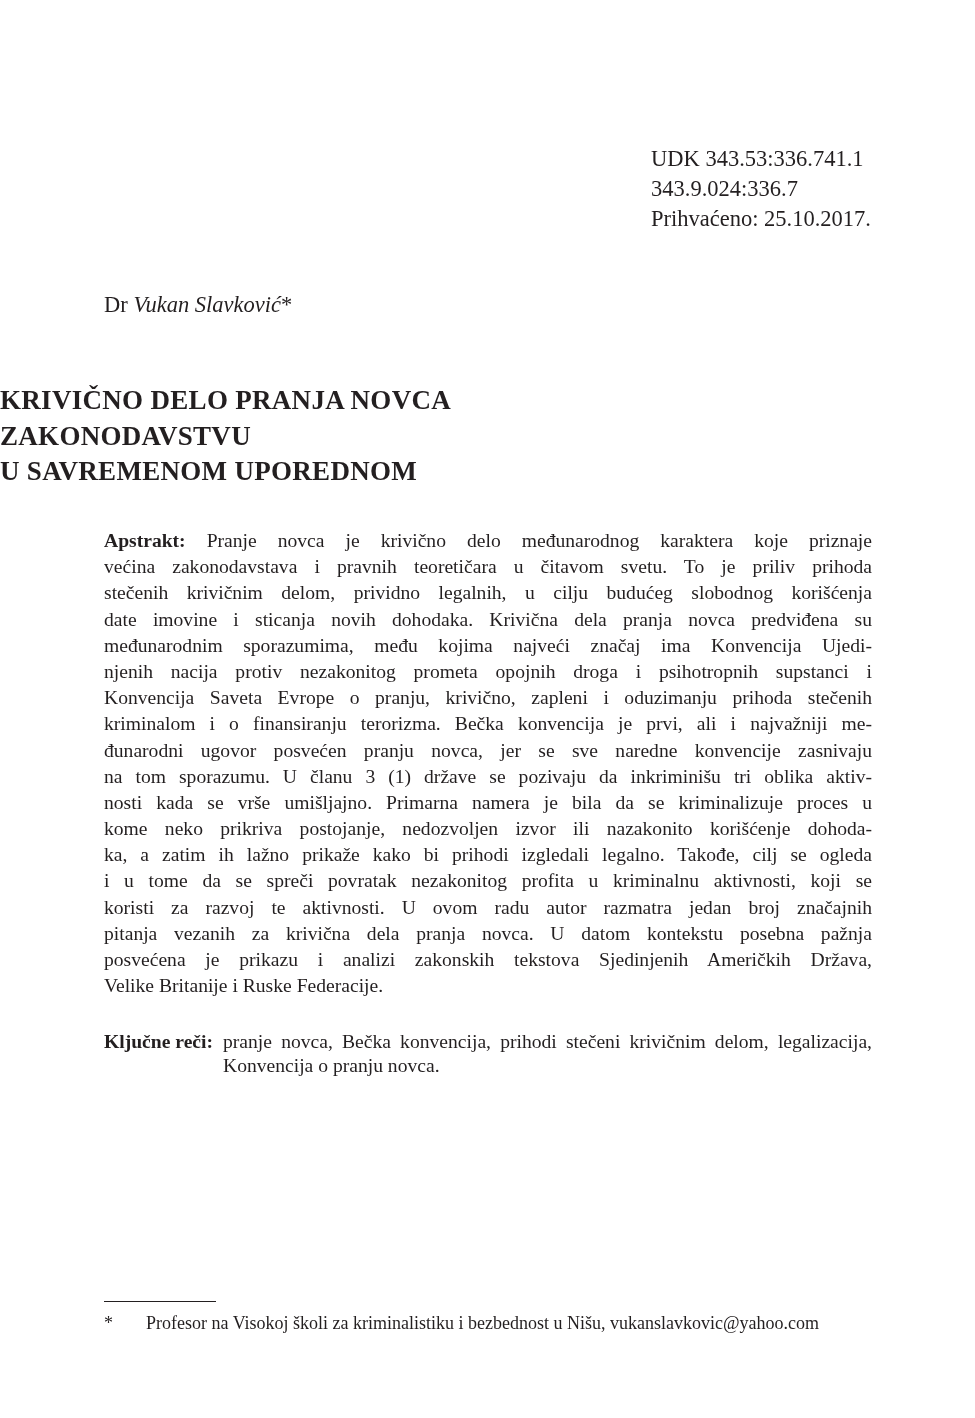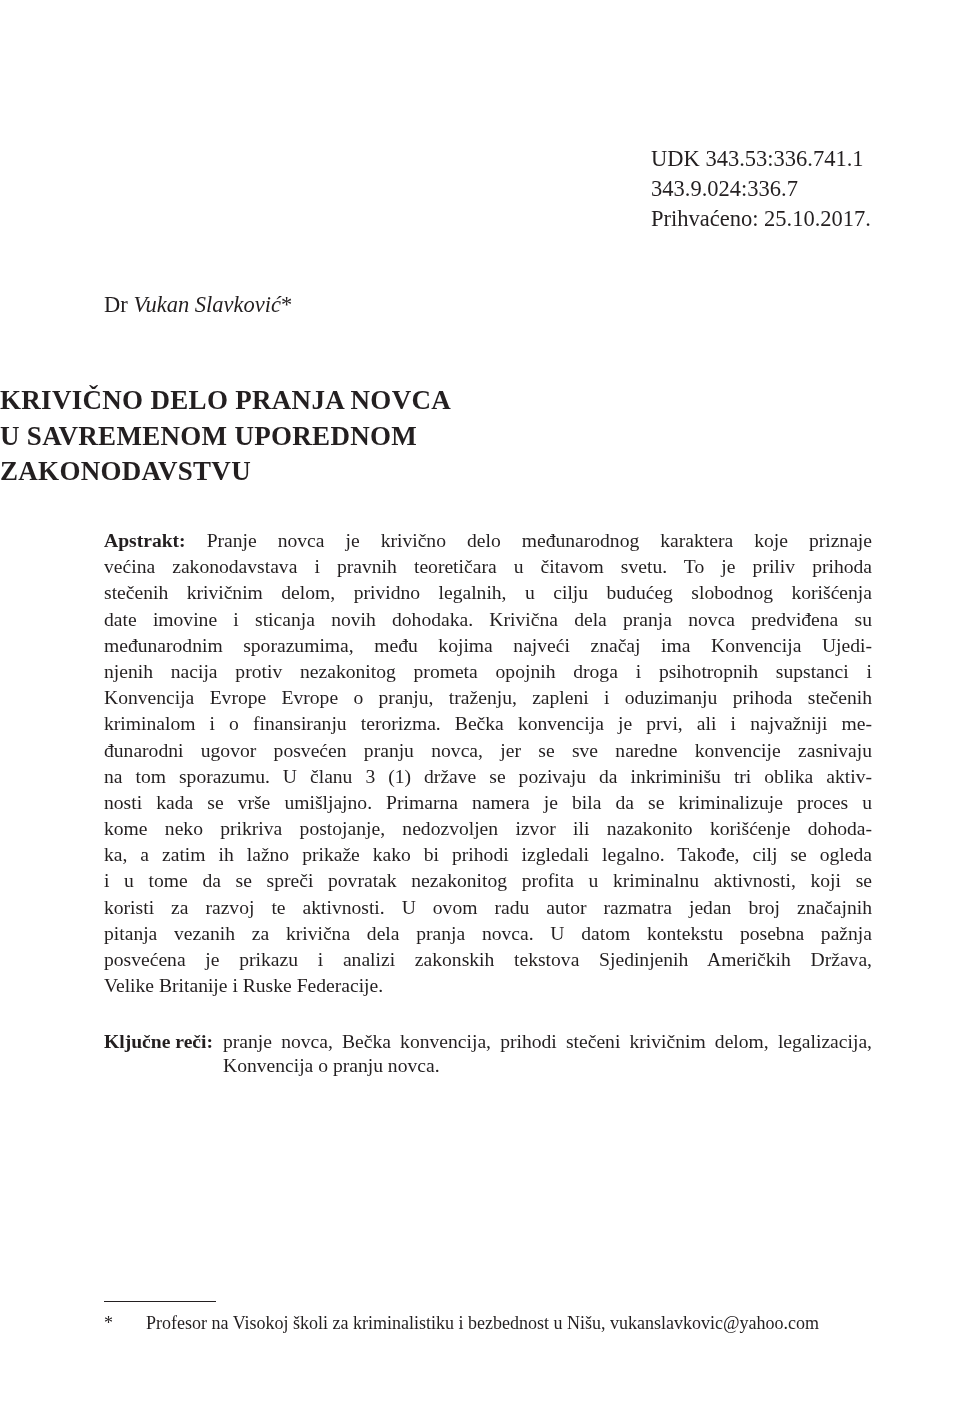--- a/index.html
+++ b/index.html
@@ -61,32 +61,32 @@
   <div>Prihvaćeno: 25.10.2017.</div>
 </div>
 
 <div class="author">
   <span>Dr</span>
   <i>Vukan Slavković</i><span>*</span>
 </div>
 
 <div class="title">
   <div>KRIVIČNO DELO PRANJA NOVCA</div>
+  <div>ZAKONODAVSTVU</div>
   <div>U SAVREMENOM UPOREDNOM</div>
-  <div>ZAKONODAVSTVU</div>
 </div>
 
 <div class="abstract">
   <div class="line"><span class="abs-label">Apstrakt:</span> <span>Pranje novca je krivično delo međunarodnog karaktera koje priznaje</span></div>
   <div class="line">većina zakonodavstava i pravnih teoretičara u čitavom svetu. To je priliv prihoda</div>
   <div class="line">stečenih krivičnim delom, prividno legalnih, u cilju budućeg slobodnog korišćenja</div>
   <div class="line">date imovine i sticanja novih dohodaka. Krivična dela pranja novca predviđena su</div>
   <div class="line">međunarodnim sporazumima, među kojima najveći značaj ima Konvencija Ujedi-</div>
   <div class="line">njenih nacija protiv nezakonitog prometa opojnih droga i psihotropnih supstanci i</div>
-  <div class="line">Konvencija Evrope Evrope o pranju, traženju, zapleni i oduzimanju prihoda stečenih</div>
+  <div class="line">Konvencija Saveta Evrope o pranju, krivično, zapleni i oduzimanju prihoda stečenih</div>
   <div class="line">kriminalom i o finansiranju terorizma. Bečka konvencija je prvi, ali i najvažniji me-</div>
   <div class="line">đunarodni ugovor posvećen pranju novca, jer se sve naredne konvencije zasnivaju</div>
   <div class="line">na tom sporazumu. U članu 3 (1) države se pozivaju da inkriminišu tri oblika aktiv-</div>
   <div class="line">nosti kada se vrše umišljajno. Primarna namera je bila da se kriminalizuje proces u</div>
   <div class="line">kome neko prikriva postojanje, nedozvoljen izvor ili nazakonito korišćenje dohoda-</div>
   <div class="line">ka, a zatim ih lažno prikaže kako bi prihodi izgledali legalno. Takođe, cilj se ogleda</div>
   <div class="line">i u tome da se spreči povratak nezakonitog profita u kriminalnu aktivnosti, koji se</div>
   <div class="line">koristi za razvoj te aktivnosti. U ovom radu autor razmatra jedan broj značajnih</div>
   <div class="line">pitanja vezanih za krivična dela pranja novca. U datom kontekstu posebna pažnja</div>
   <div class="line">posvećena je prikazu i analizi zakonskih tekstova Sjedinjenih Američkih Država,</div>

